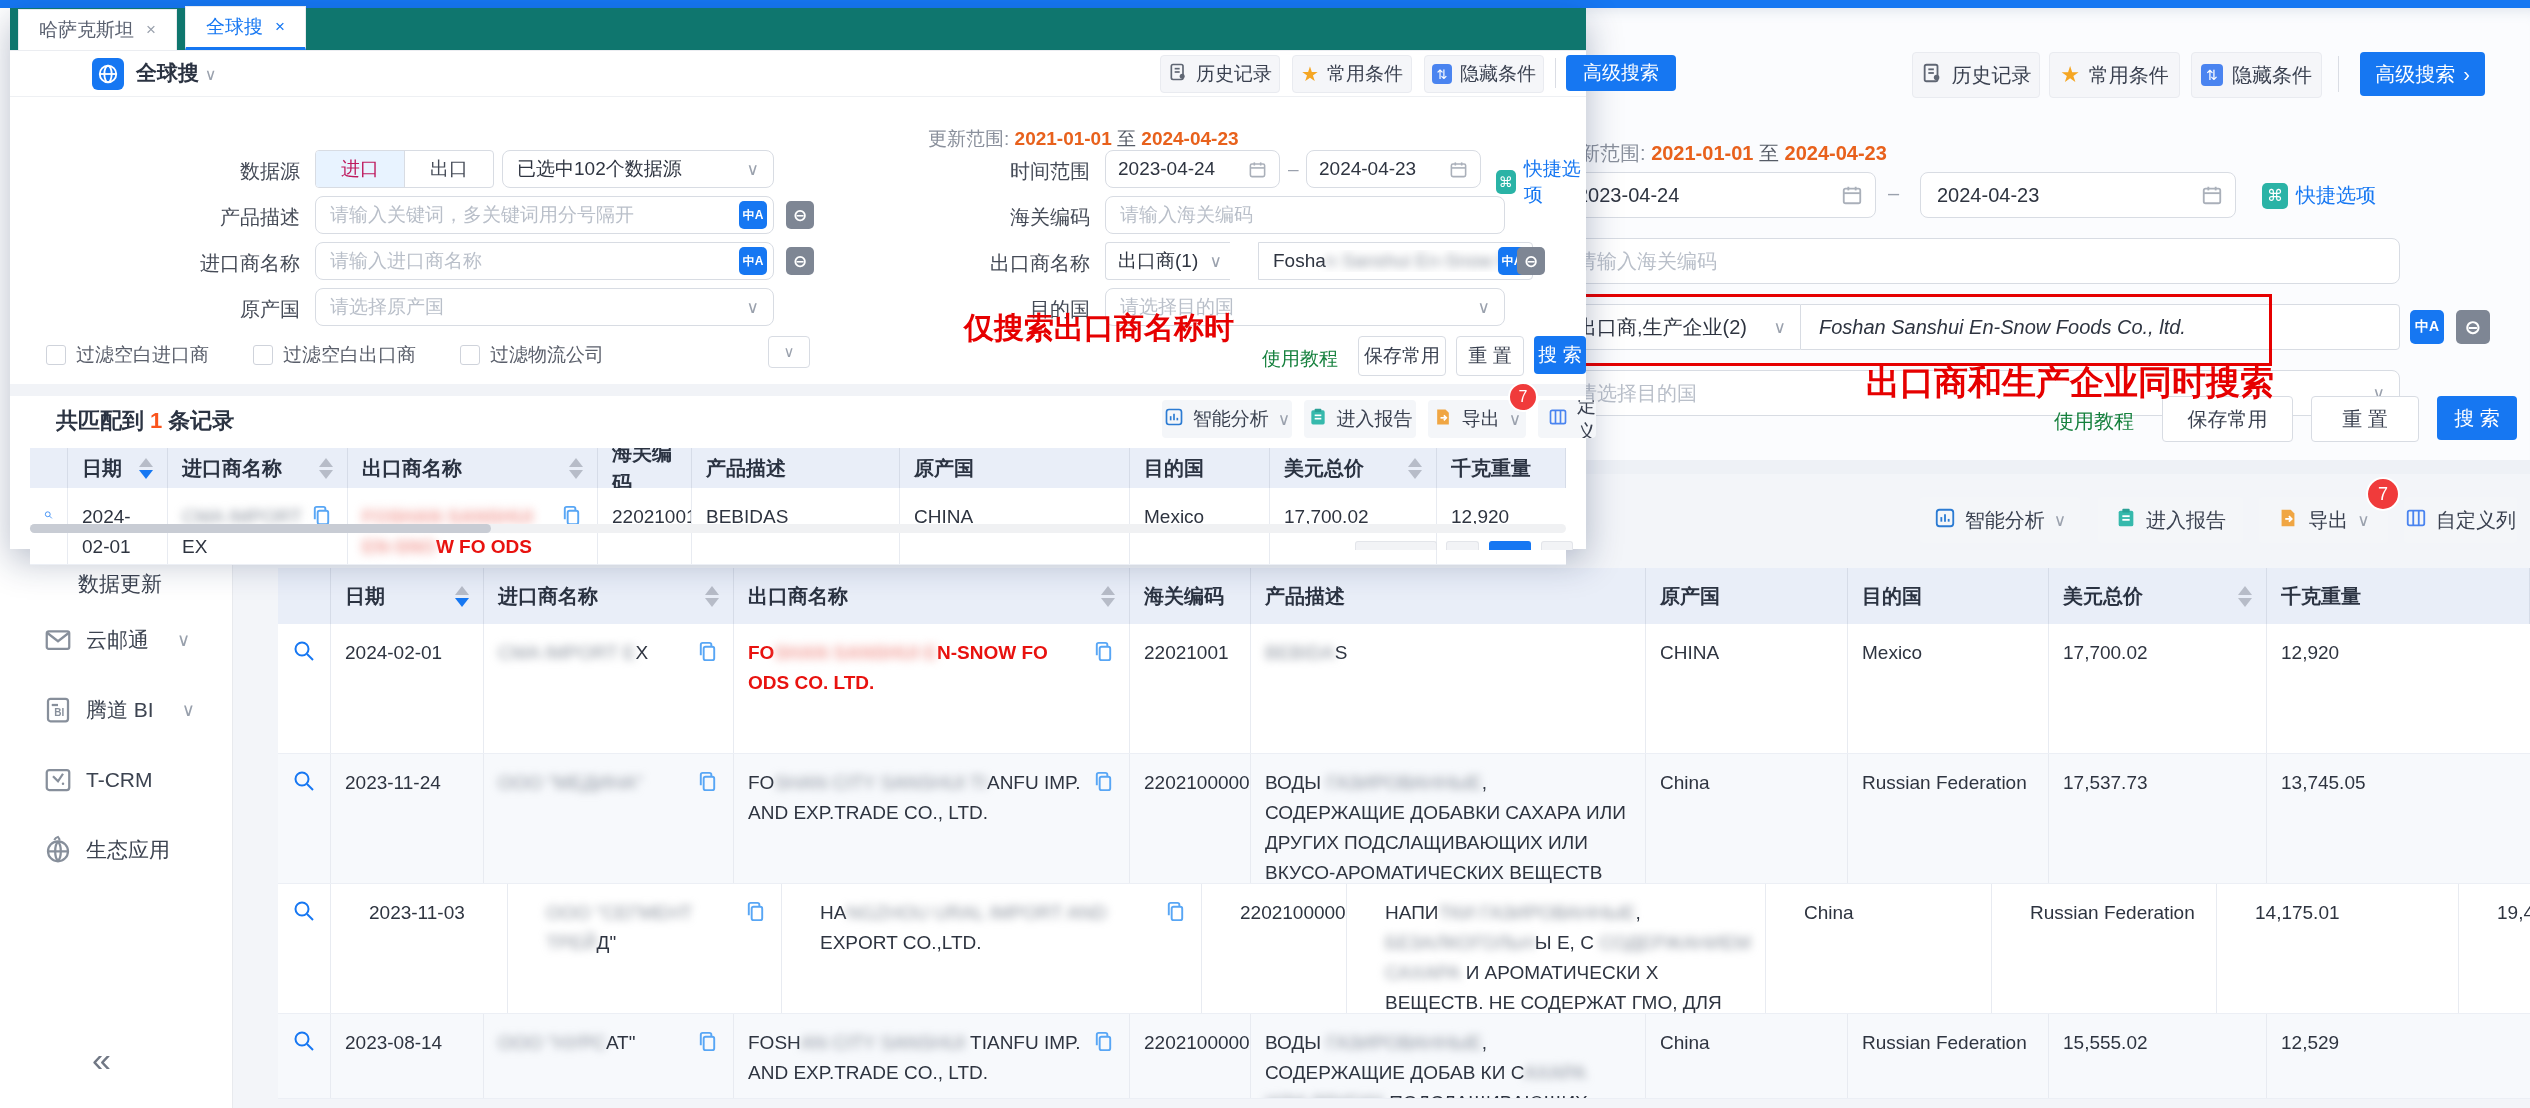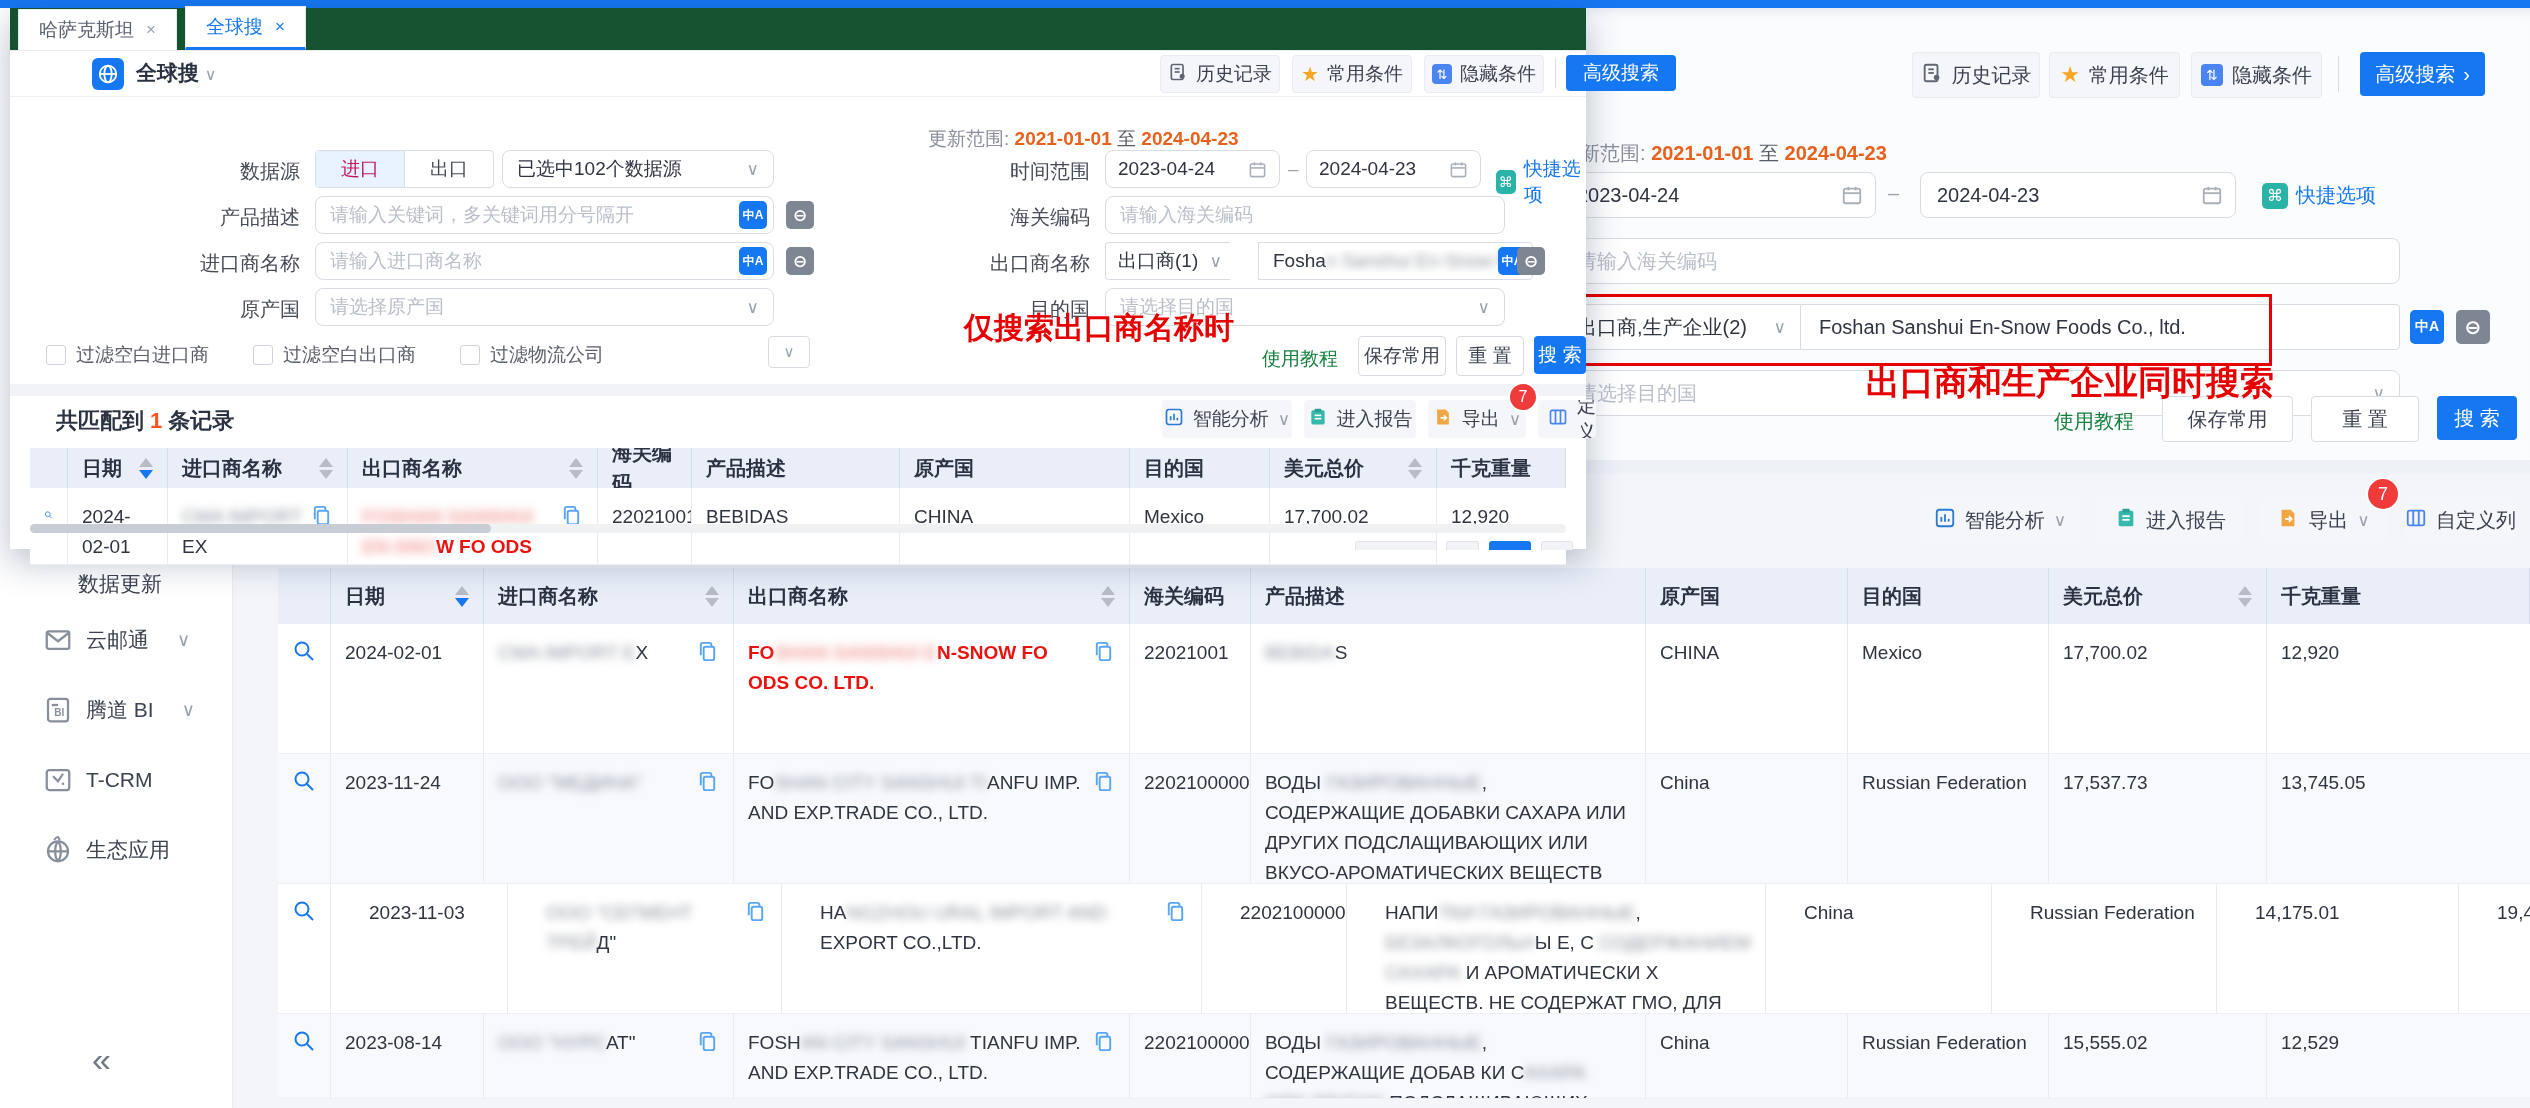--- a/index.html
+++ b/index.html
@@ -54,21 +54,21 @@
   .sort .on.dn{border-top-color:#1677f2;}
   .cellflex{display:flex;align-items:flex-start;gap:8px;}
   .cellflex .segs{flex:1;}
   .copy{flex:0 0 auto;margin-top:2px;cursor:pointer;}
   .zoomcell{display:flex;justify-content:center;}
   .blur{filter:blur(4px);color:#8d949f;}
   .redtx{color:#e8120f;font-weight:700;}
   .redtx.blur{color:#f2a09a;filter:blur(5px);}
   
   .overlay{left:10px;top:8px;width:1576px;height:541px;background:#fff;box-shadow:0 12px 34px rgba(15,35,80,.30);z-index:5;}
-  .ov-tabs{position:absolute;left:0;top:0;width:100%;height:42px;border-bottom:1px solid #ebedf1;background:#14532d;display:flex;align-items:flex-end;}
+  .ov-tabs{position:absolute;left:0;top:0;width:100%;height:42px;border-bottom:1px solid #ebedf1;background:#0f766e;display:flex;align-items:flex-end;}
   .tab{display:flex;align-items:center;gap:12px;height:40px;padding:0 20px;margin-left:8px;border:1px solid #e8eaee;border-bottom:none;font-size:19px;color:#5a6170;background:#fff;cursor:pointer;}
   .tab .x{color:#9aa1ad;font-size:17px;}
   .tab.active{color:#1677f2;border-bottom:3px solid #1677f2;}
   .tab.active .x{color:#1677f2;}
   .ov-head{position:absolute;left:0;top:42px;width:100%;height:46px;border-bottom:1px solid #eef0f3;}
   .ov-title{position:absolute;left:126px;top:9px;font-size:21px;font-weight:700;color:#2b3342;}
   .ov-globe{position:absolute;left:82px;top:8px;width:32px;height:32px;background:#1677f2;border-radius:6px;display:flex;align-items:center;justify-content:center;}
   .sm-btn{position:absolute;height:36px;display:flex;align-items:center;justify-content:center;gap:8px;background:#f5f6f9;border:1px solid #e9ebf0;border-radius:4px;font-size:19px;color:#3a4150;cursor:pointer;}
   .flabel{position:absolute;font-size:20px;color:#454b57;text-align:right;}
   .ov .field{position:absolute;height:38px;font-size:19px;}
@@ -202,21 +202,21 @@
   </div>
 
   <div class="abs field" style="left:1560px;top:238px;width:840px;height:46px;padding-left:16px;font-size:20px;">
     <span class="ph">请输入海关编码</span>
   </div>
 
   <div class="abs field" style="left:1560px;top:304px;width:240px;height:46px;padding-left:16px;font-size:20px;border-right:none;border-radius:4px 0 0 4px;">
     <span>出口商,生产企业(2)</span>
       <span class="caret">∨</span>
   </div>
-  <div class="abs field" style="left:1800px;top:304px;width:600px;height:46px;padding-left:18px;font-size:20px;border-radius:0 4px 4px 0;">
+  <div class="abs field" style="left:1800px;top:304px;width:600px;height:46px;padding-left:18px;font-size:20px;border-radius:0 4px 4px 0;font-style:italic;">
     <span id="main-exp-company"><span class="">Foshan Sanshui En-Snow Foods Co., ltd.</span></span>
   </div>
   <div class="abs sq-icon tr-icon" style="left:2410px;top:310px;width:34px;height:34px;font-size:14px;">中A</div>
   <div class="abs sq-icon ex-icon" style="left:2456px;top:310px;width:34px;height:34px;font-size:20px;">⊖</div>
   <div class="abs red-frame" style="left:1578px;top:294px;width:688px;height:66px;"></div>
 
   <div class="abs field" style="left:1560px;top:370px;width:840px;height:46px;padding-left:16px;font-size:20px;">
     <span class="ph">请选择目的国</span>
       <span class="caret">∨</span>
   </div>

